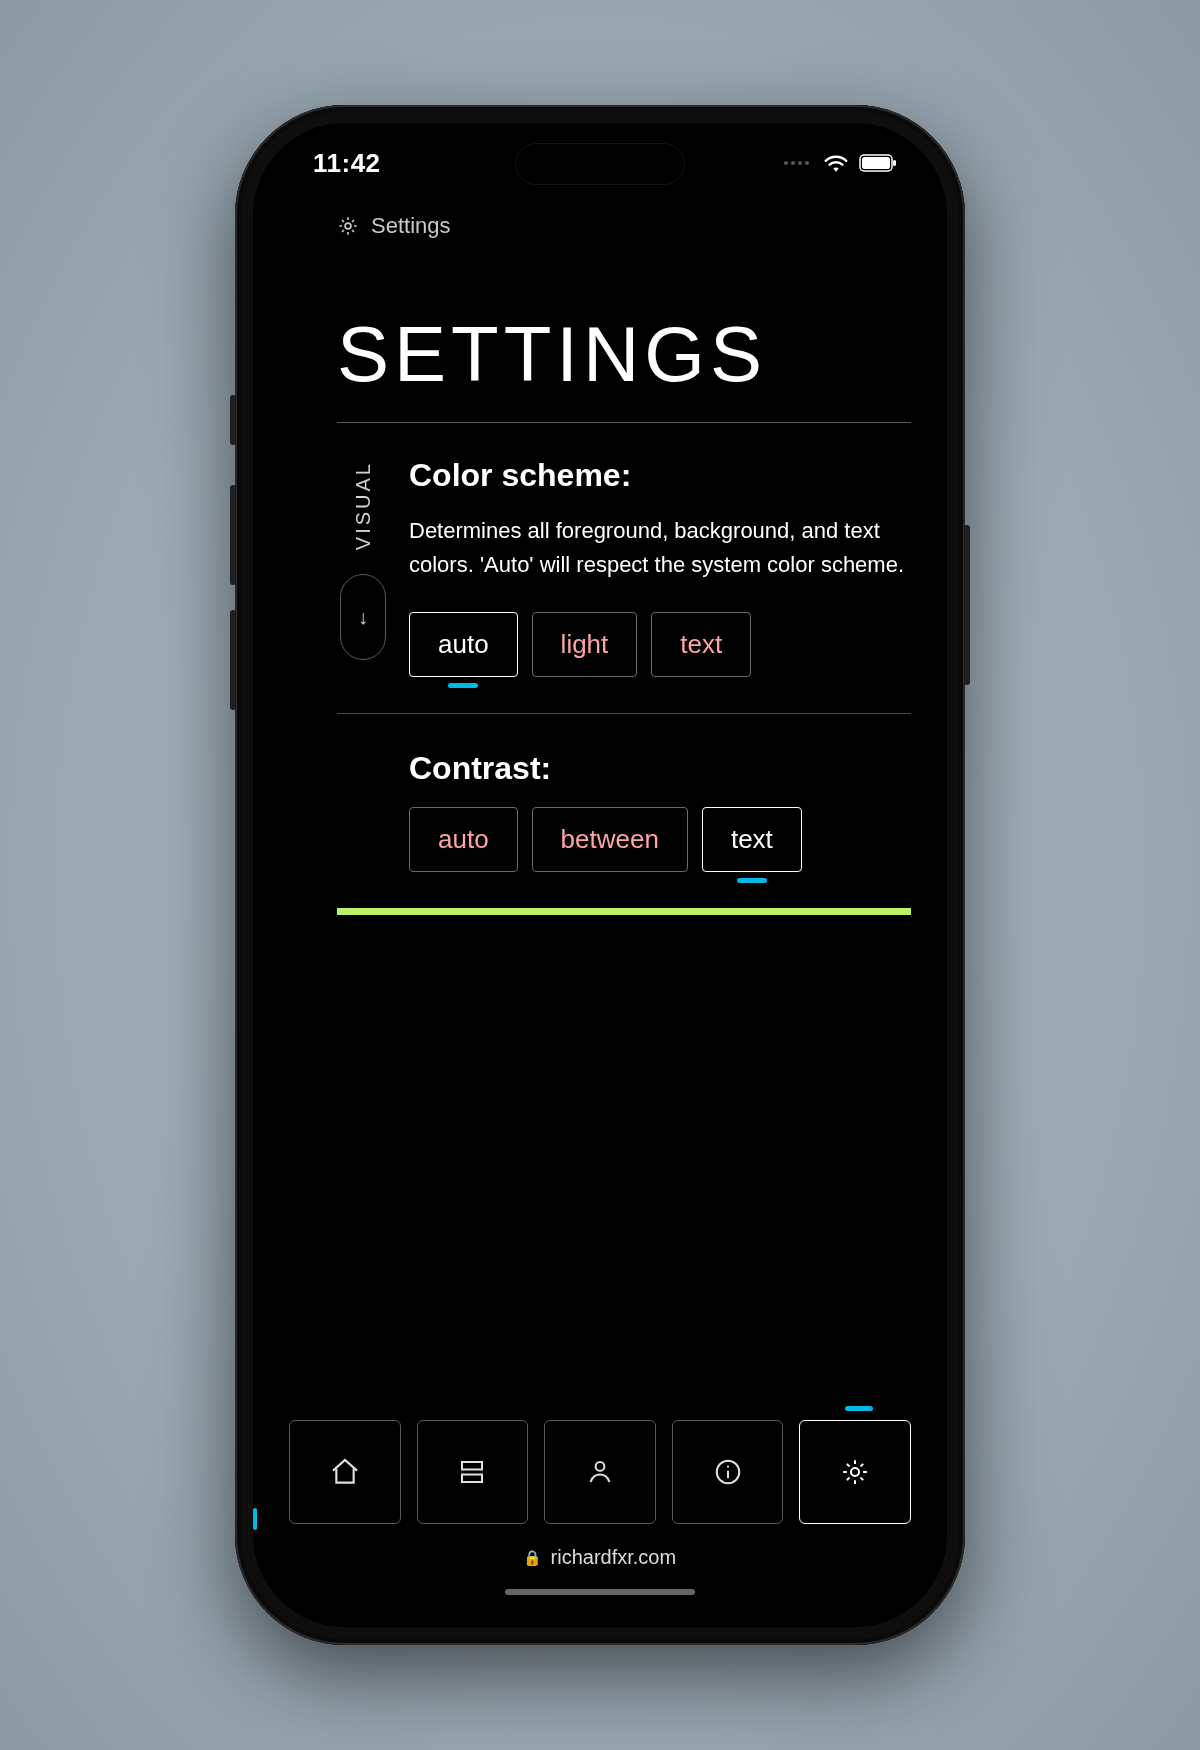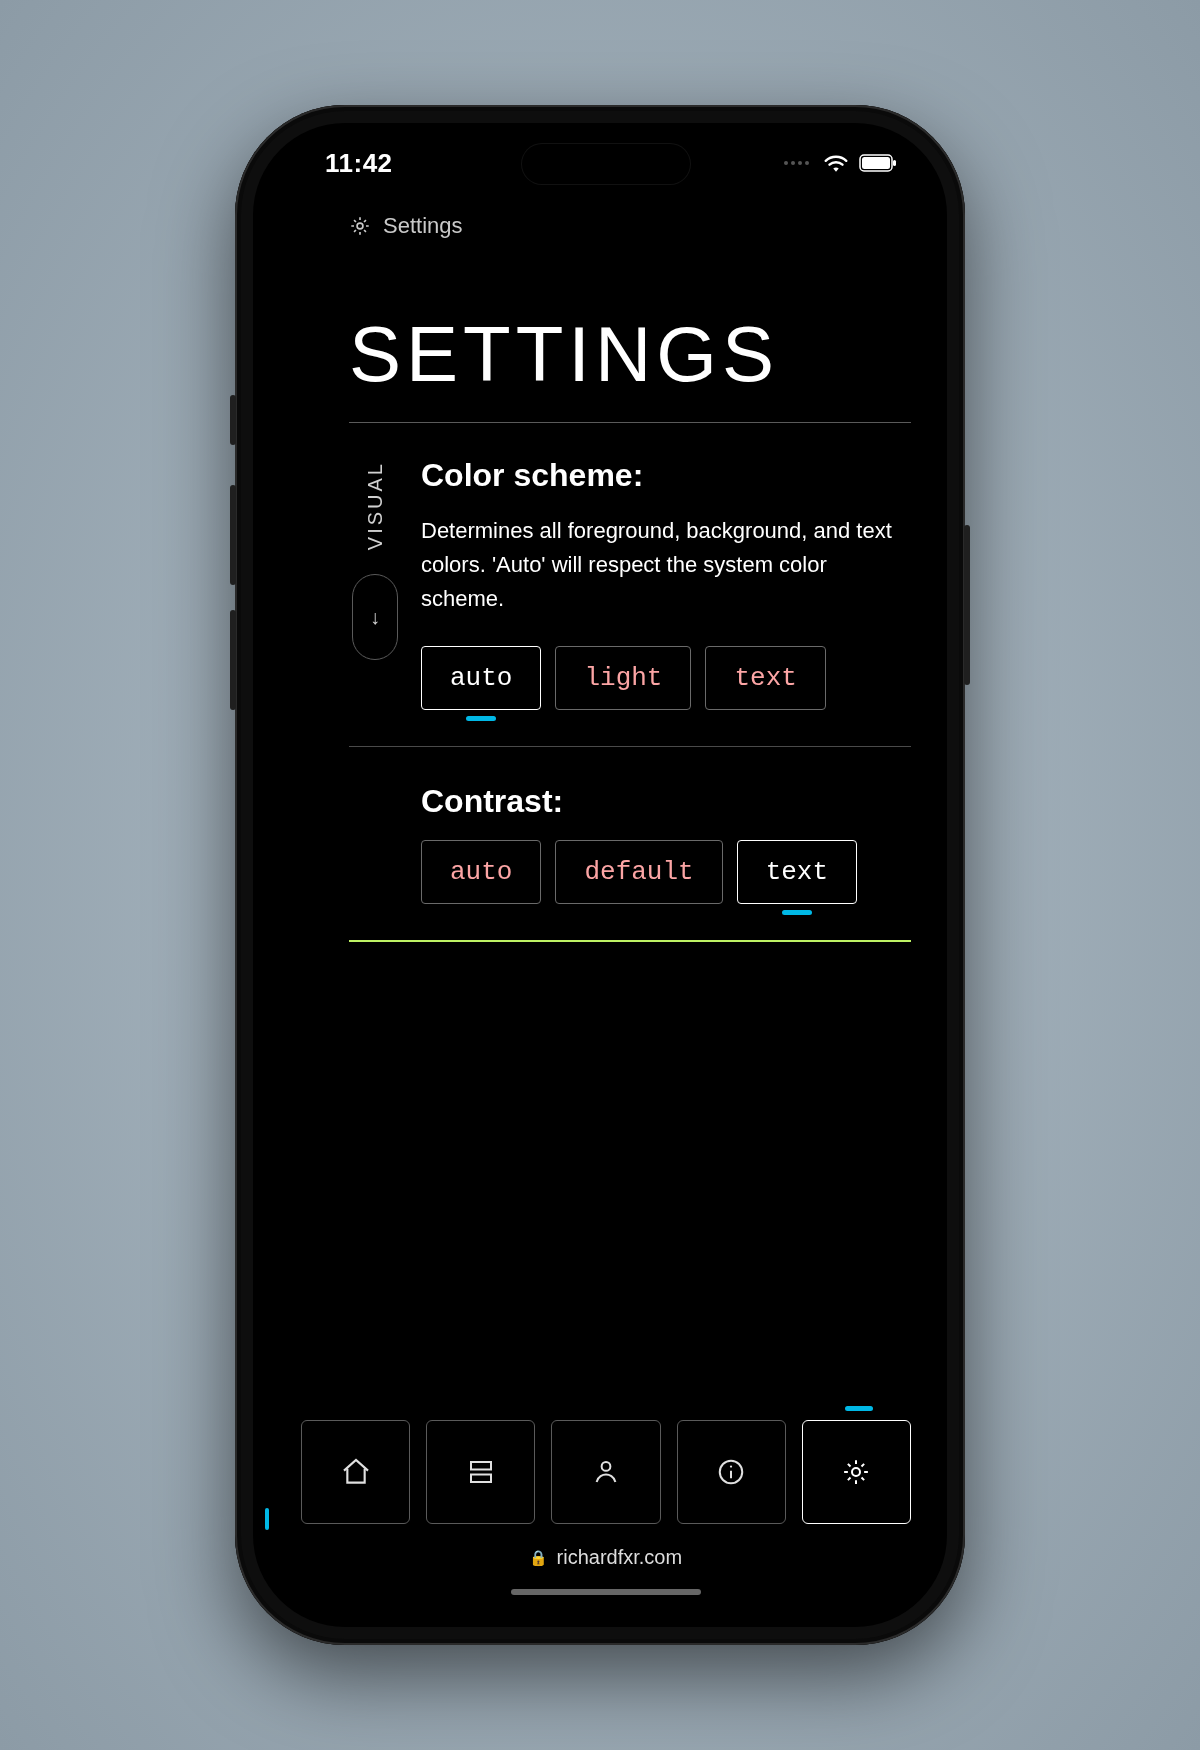--- a/index.html
+++ b/index.html
@@ -43,21 +43,20 @@
 
   .screen {
     width: 100%;
     height: 100%;
     border-radius: 92px;
     background: #000;
     overflow: hidden;
     position: relative;
     display: flex;
     flex-direction: column;
-    padding-left: 12px;
   }
 
   
   .status-bar {
     height: 80px;
     display: flex;
     align-items: center;
     justify-content: space-between;
     padding: 0 50px 0 60px;
     color: #fff;
@@ -161,21 +160,20 @@
   .section-desc {
     font-size: 22px;
     line-height: 1.55;
     color: #ffffff;
     margin-bottom: 30px;
   }
 
   .option-row {
     display: flex;
     gap: 14px;
-    font-family: Liberation Mono, monospace;
   }
   .option-btn {
     position: relative;
     border: 1.5px solid #6a6a6a;
     background: transparent;
     color: #fca5a5;
     font-size: 26px;
     padding: 16px 28px;
     border-radius: 4px;
     cursor: pointer;
@@ -326,27 +324,27 @@
           <h2 class="section-heading">Color scheme:</h2>
           <p class="section-desc">Determines all foreground, background, and text colors. 'Auto' will respect the system color scheme.</p>
           <div class="option-row">
             <button class="option-btn active">auto</button>
             <button class="option-btn">light</button>
             <button class="option-btn">text</button>
           </div>
         </div>
       </div>
 
-      <div class="section-row" style="border-bottom:2px solid #bef264;">
+      <div class="section-row" style="border-bottom:7px solid #bef264;">
         <div class="side-col" style="width:52px"></div>
         <div class="section-body">
           <h2 class="section-heading">Contrast:</h2>
           <div class="option-row">
             <button class="option-btn">auto</button>
-            <button class="option-btn">default</button>
+            <button class="option-btn">between</button>
             <button class="option-btn active">text</button>
           </div>
         </div>
       </div>
 
     </div>
 
     <div class="bottom-nav-wrap" style="position:relative;">
       <div class="left-tick"></div>
       <div class="bottom-nav">

